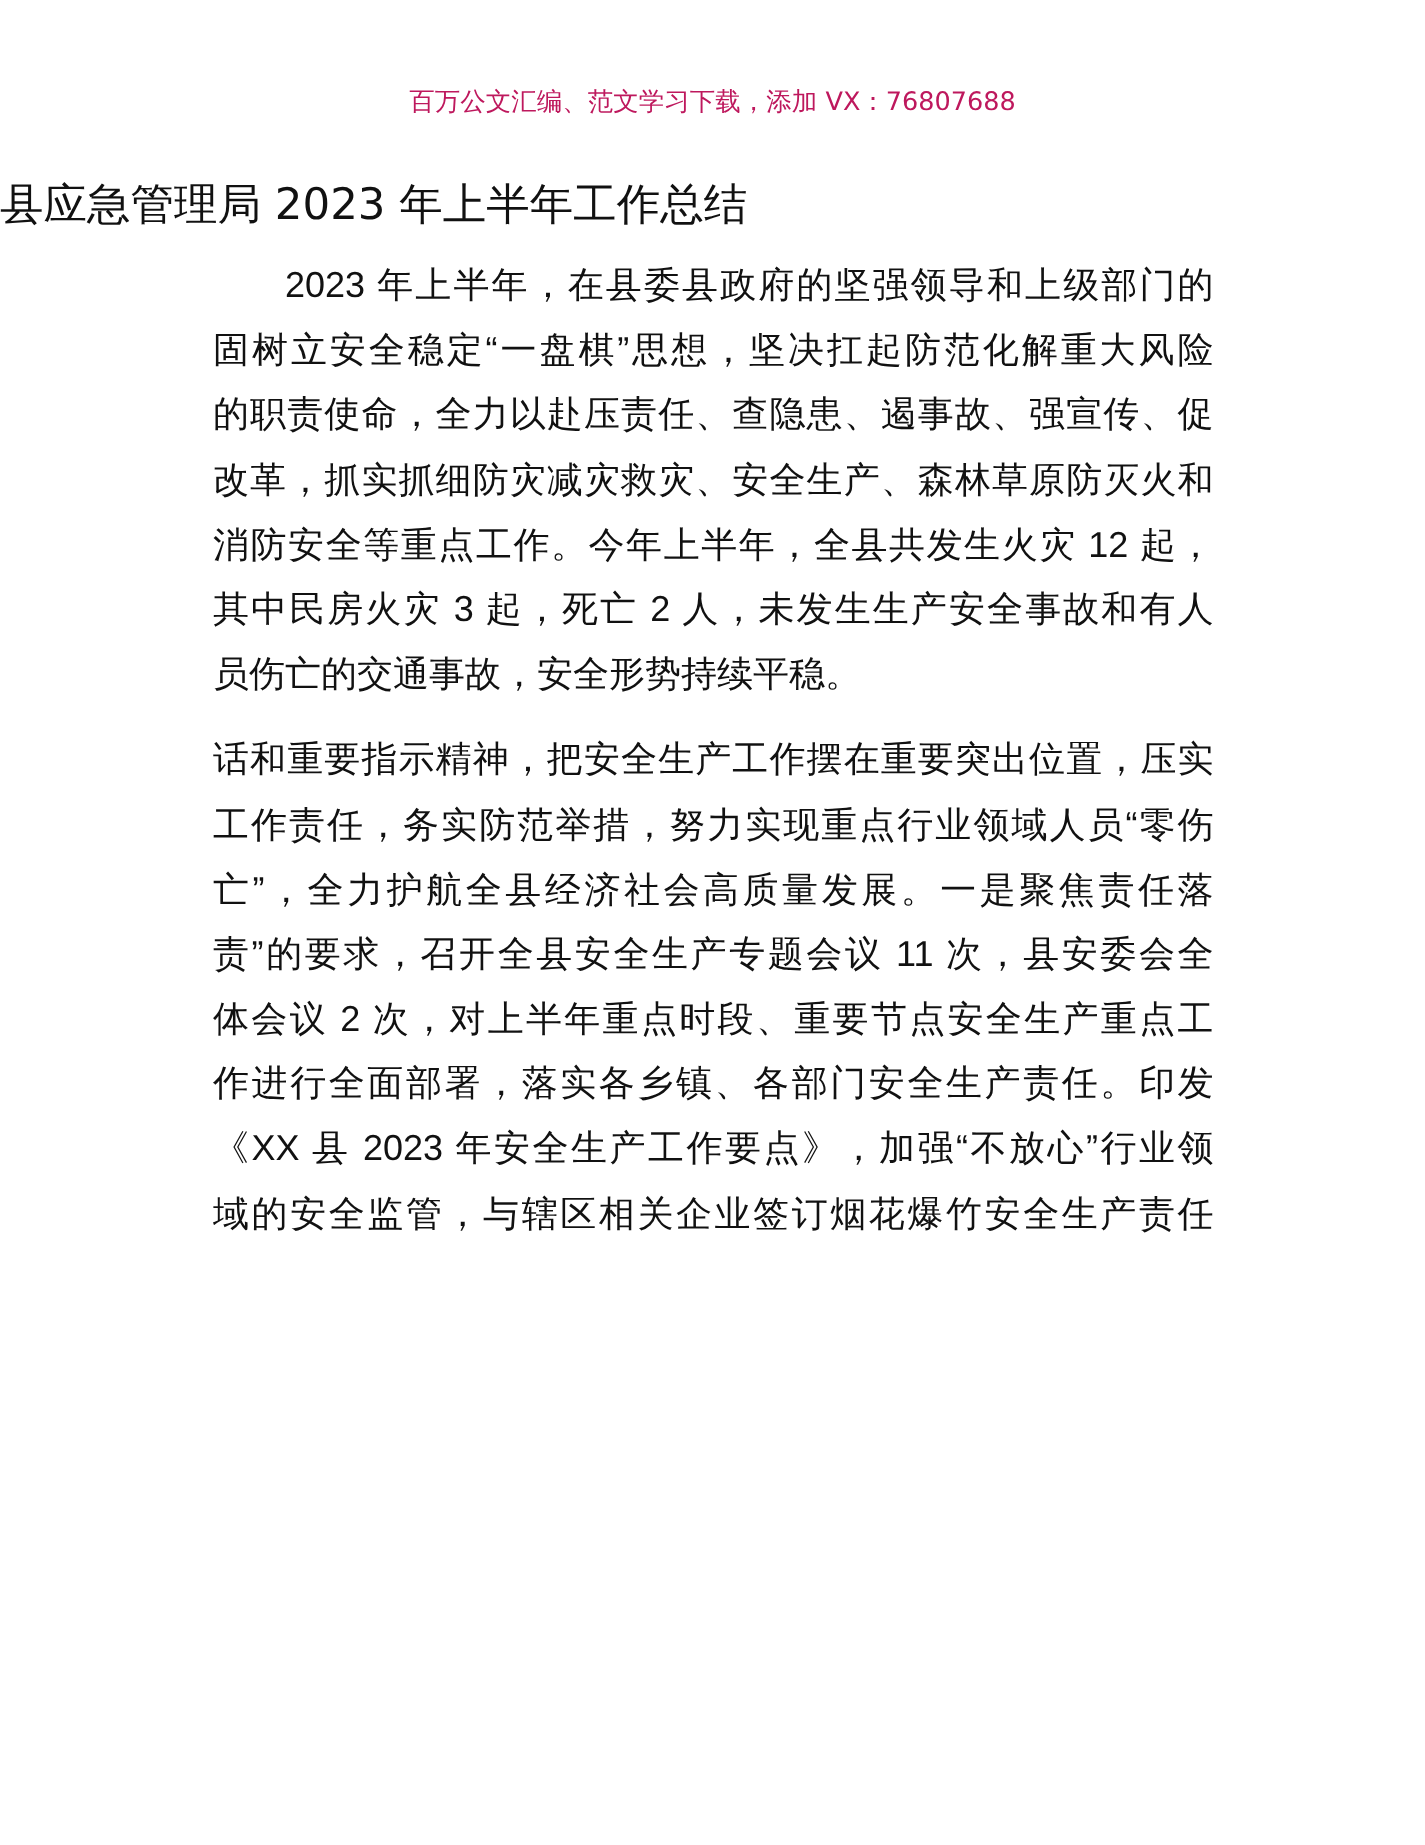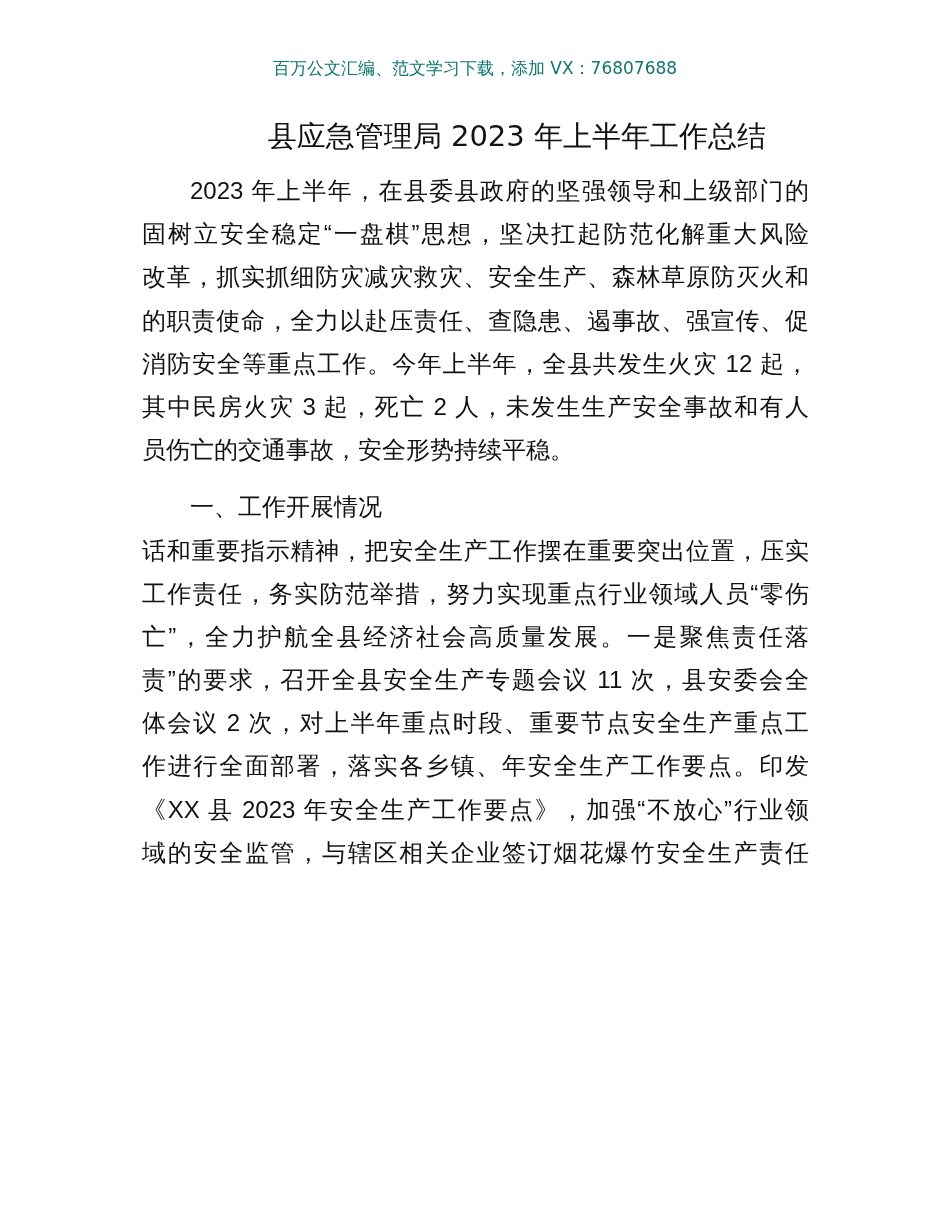--- a/index.html
+++ b/index.html
@@ -1,24 +1,24 @@
 <!DOCTYPE html>
 <html><head>
   <meta charset="utf-8">
   <style>
     html, body { margin: 0; padding: 0; background: #ffffff; }
     body { width: 950px; height: 1230px; position: relative; overflow: hidden; }
     .page { position: absolute; left: 0; top: 0; width: 950px; height: 1230px; background: #ffffff; }
     .watermark {
       position: absolute; left: 0; top: 56px; width: 950px; text-align: center;
-      font-family: "DejaVu Sans", sans-serif; font-size: 17px; color: #0f766e;
+      font-family: "DejaVu Sans", sans-serif; font-size: 17px; color: #be185d;
       letter-spacing: 0px; line-height: 24px;
     }
     .title {
-      position: absolute; left: 0; top: 114px; width: 766px; text-align: right;
+      position: absolute; left: 0; top: 114px; width: 766px; text-align: left;
       font-family: "DejaVu Sans", sans-serif; font-size: 29px; color: #111111;
       line-height: 44px;
     }
     .body-text {
       position: absolute; left: 142px; top: 169px; width: 667px;
       font-family: Liberation Sans, sans-serif; font-size: 24px; color: #111111;
     }
     .line {
       height: 43.2px; line-height: 43.2px; white-space: nowrap;
       text-align: justify; text-align-last: justify;
@@ -32,37 +32,36 @@
 <body>
 
 <div class="page">
   <div class="watermark">百万公文汇编、范文学习下载，添加 VX：76807688</div>
   <div class="title">县应急管理局 2023 年上半年工作总结</div>
 
   <div class="body-text">
     <div>
       <div class="line indent">2023 年上半年，在县委县政府的坚强领导和上级部门的</div>
       <div class="line">固树立安全稳定“一盘棋”思想，坚决扛起防范化解重大风险</div>
+      <div class="line">的职责使命，全力以赴压责任、查隐患、遏事故、强宣传、促</div>
       <div class="line">改革，抓实抓细防灾减灾救灾、安全生产、森林草原防灭火和</div>
-      <div class="line">的职责使命，全力以赴压责任、查隐患、遏事故、强宣传、促</div>
       <div class="line">消防安全等重点工作。今年上半年，全县共发生火灾 12 起，</div>
       <div class="line">其中民房火灾 3 起，死亡 2 人，未发生生产安全事故和有人</div>
       <div class="line last">员伤亡的交通事故，安全形势持续平稳。</div>
     </div>
 
     <div class="gap"></div>
 
-    <div class="line indent last">一、工作开展情况</div>
 
     <div class="gap" style="height:0px"></div>
 
     <div>
       <div class="line">话和重要指示精神，把安全生产工作摆在重要突出位置，压实</div>
       <div class="line">工作责任，务实防范举措，努力实现重点行业领域人员“零伤</div>
       <div class="line">亡”，全力护航全县经济社会高质量发展。一是聚焦责任落</div>
       <div class="line">责”的要求，召开全县安全生产专题会议 11 次，县安委会全</div>
       <div class="line">体会议 2 次，对上半年重点时段、重要节点安全生产重点工</div>
-      <div class="line">作进行全面部署，落实各乡镇、年安全生产工作要点。印发</div>
+      <div class="line">作进行全面部署，落实各乡镇、各部门安全生产责任。印发</div>
       <div class="line">《XX 县 2023 年安全生产工作要点》，加强“不放心”行业领</div>
       <div class="line">域的安全监管，与辖区相关企业签订烟花爆竹安全生产责任</div>
     </div>
   </div>
 </div>
 
 </body></html>

